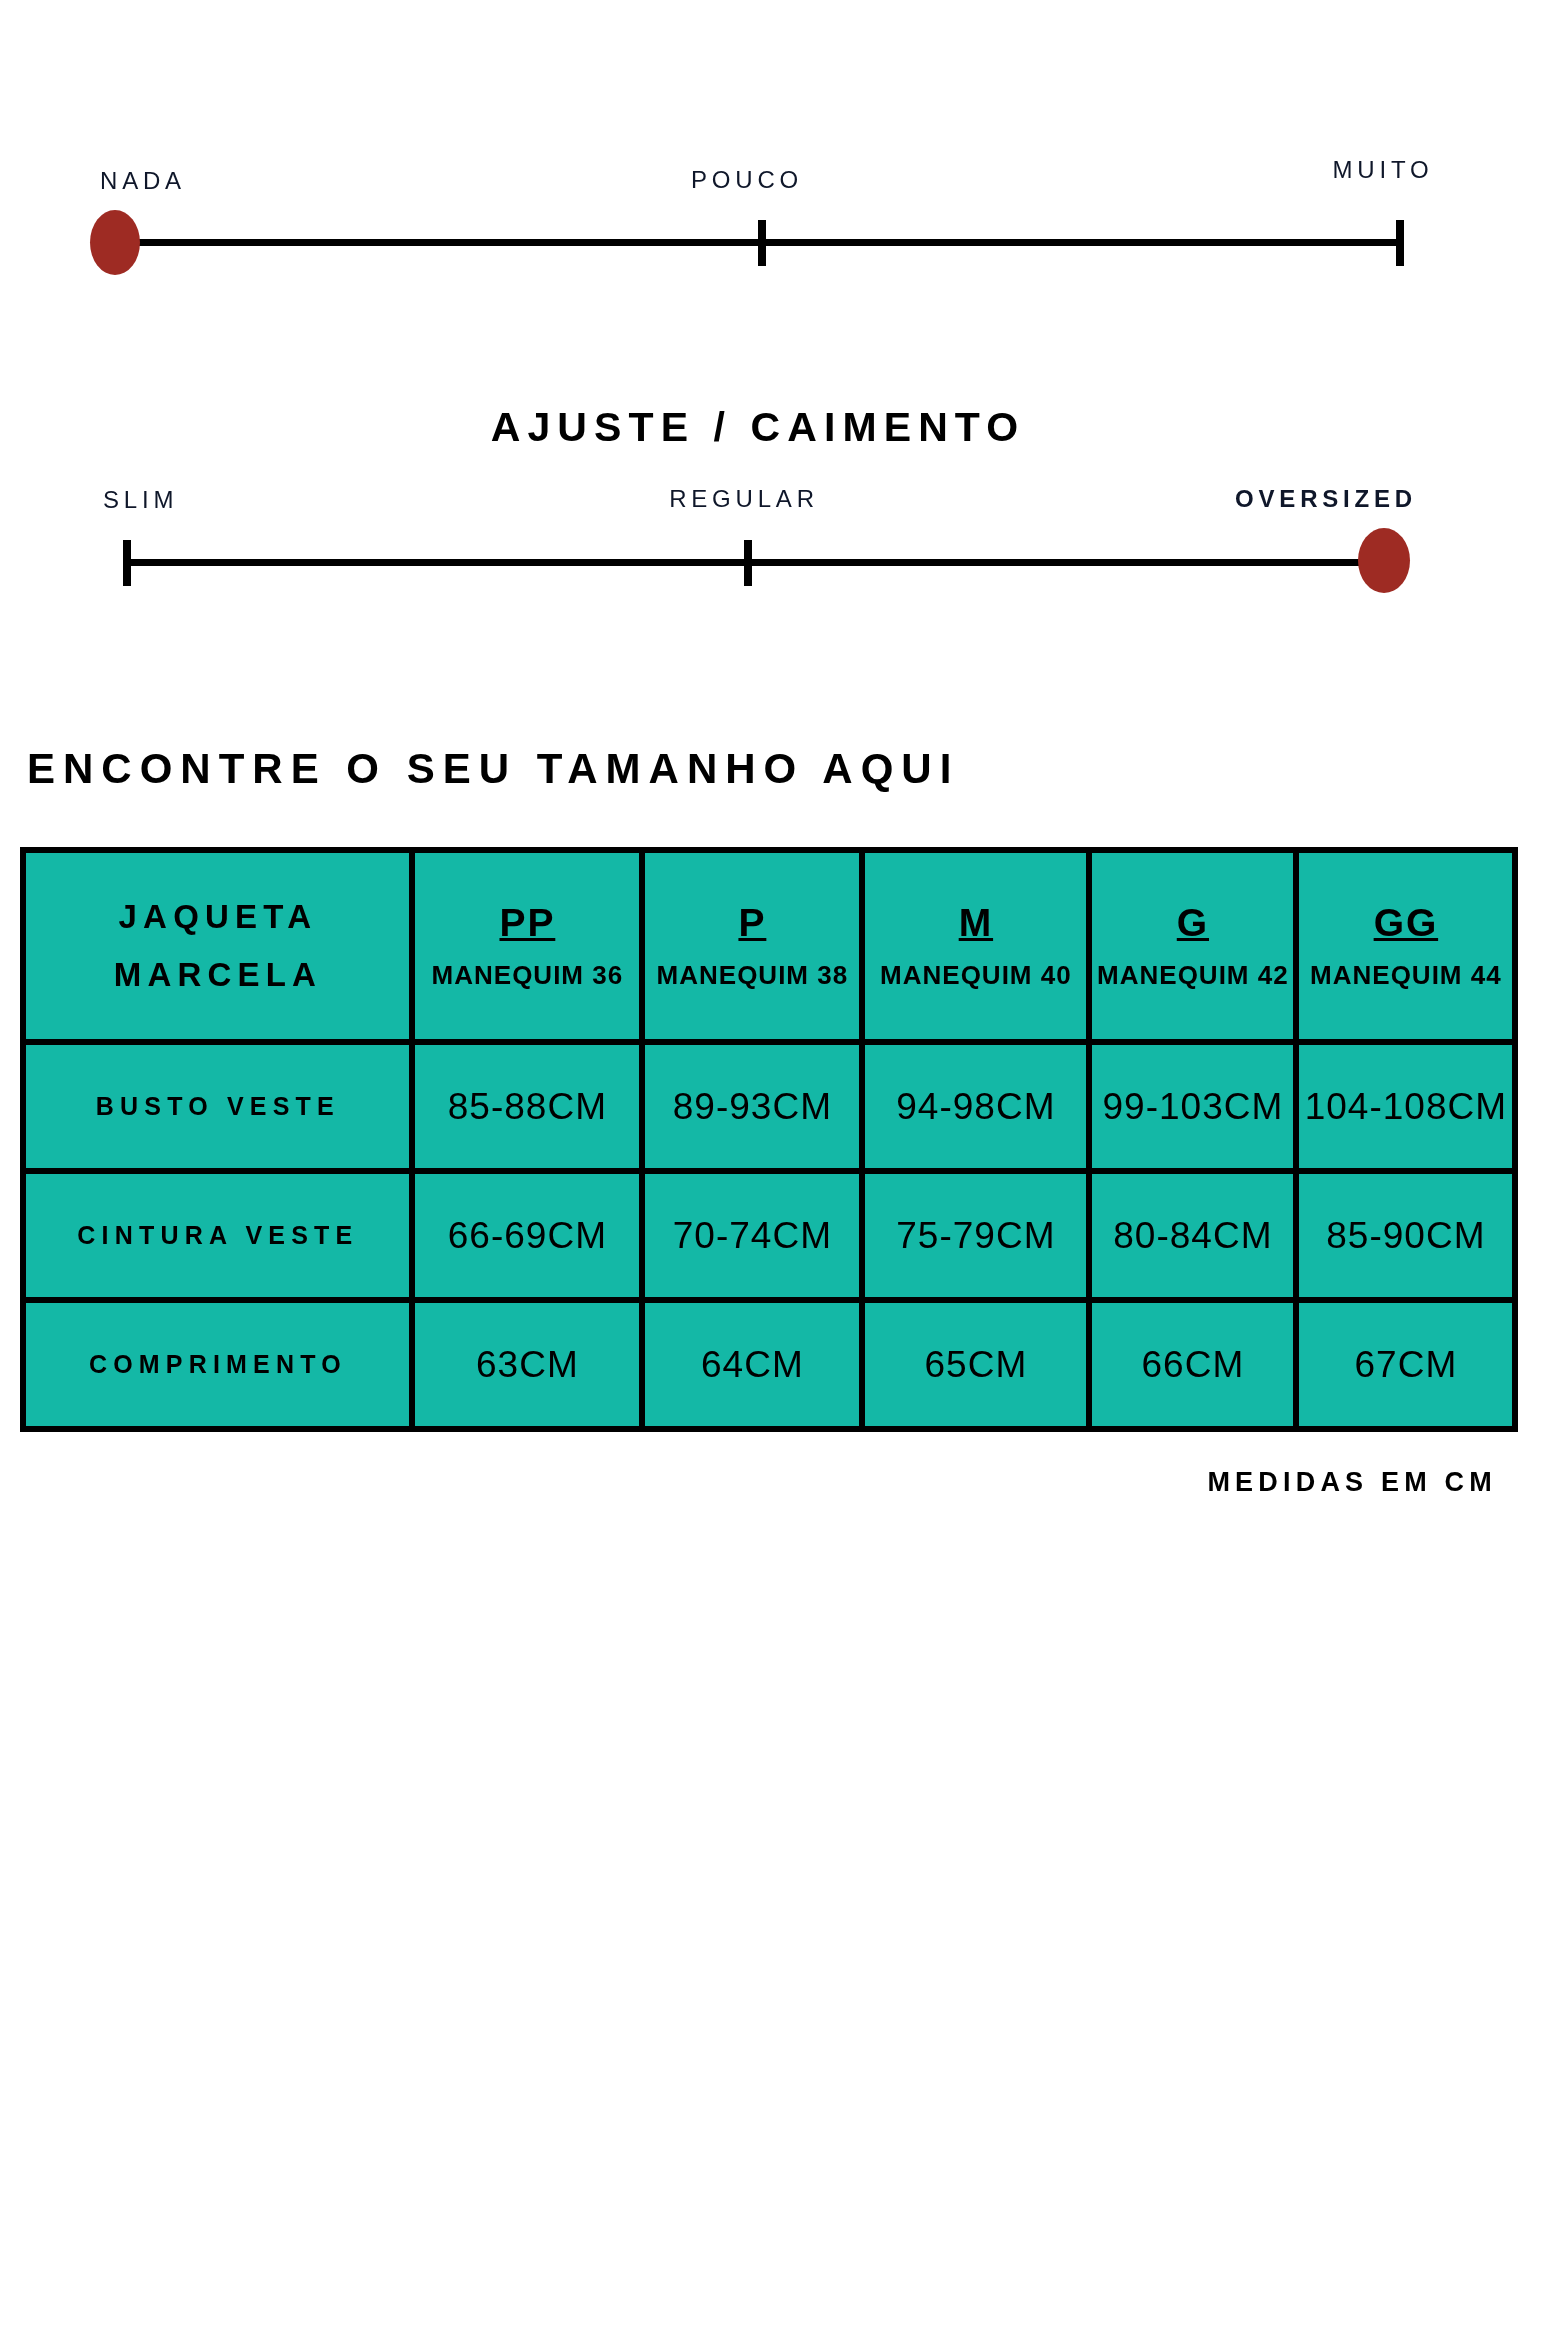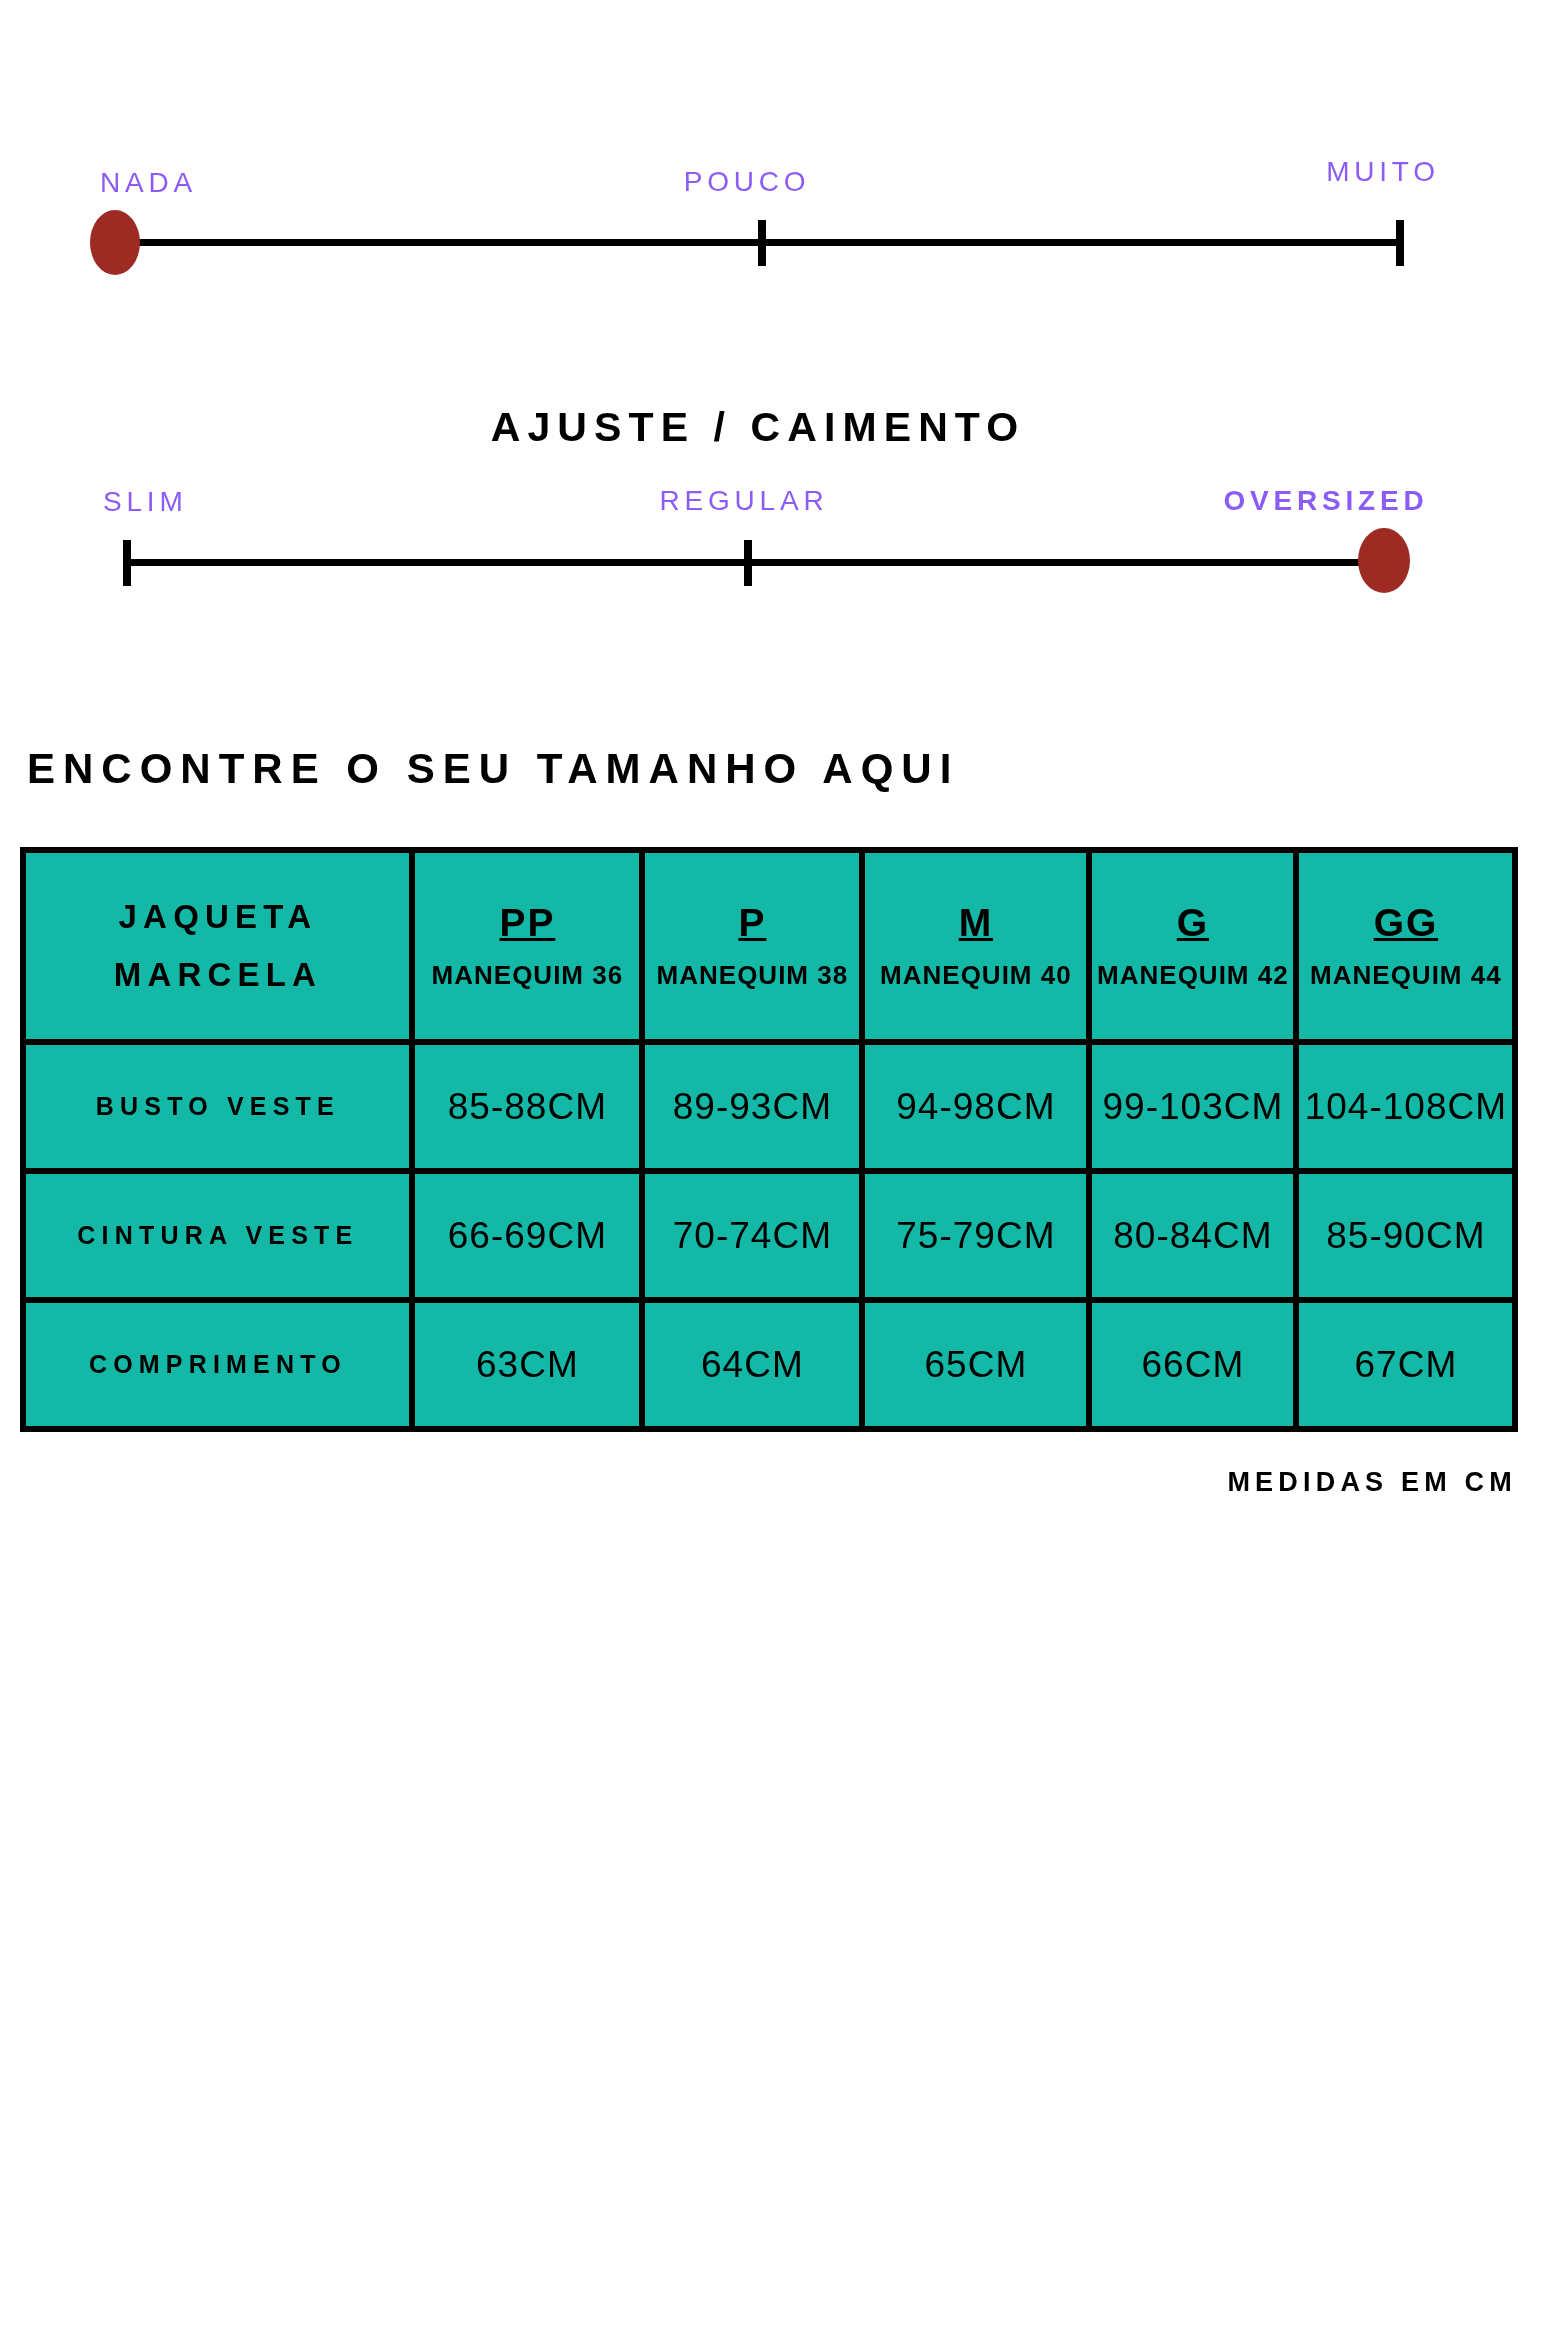--- a/index.html
+++ b/index.html
@@ -2,22 +2,22 @@
 <html style="font-size:7.6px"><head>
 <meta charset="utf-8">
 <style>
   html,body{margin:0;padding:0;background:#ffffff;}
   body{font-family:"Liberation Sans", sans-serif;color:#000;}
   .canvas{position:relative;width:1561px;height:2342px;background:#ffffff;overflow:hidden;}
 
   
   .slider-title{position:absolute;left:0;width:1516px;text-align:center;
     font-size:41px;font-weight:700;letter-spacing:7.1px;white-space:nowrap;}
-  .slider-label{position:absolute;font-size:28px;font-weight:400;letter-spacing:4.8px;
-    color:#8b5cf6;white-space:nowrap;}
+  .slider-label{position:absolute;font-size:24px;font-weight:400;letter-spacing:4.8px;
+    color:#0f172a;white-space:nowrap;}
   .centered{transform:translateX(-50%);}
   .track{position:absolute;height:6.7px;background:#000;}
   .tick{position:absolute;width:8px;height:46px;background:#000;}
   .dot{position:absolute;border-radius:50%;}
 
   
   .find-heading{position:absolute;left:27px;top:745px;font-size:42px;font-weight:700;
     letter-spacing:8px;white-space:nowrap;}
 
   
@@ -25,21 +25,21 @@
     border-collapse:collapse;table-layout:fixed;}
   table.size-table td{border:6.2px solid #000;text-align:center;vertical-align:middle;
     padding:0;background:#14b8a6;}
   .cell-product{font-size:33px;font-weight:700;letter-spacing:6.2px;line-height:1.75;}
   .size-big{font-size:39px;font-weight:700;letter-spacing:1.9px;text-decoration:underline;}
   .size-mann{font-size:26px;font-weight:700;letter-spacing:1px;margin-top:14.3px;}
   .cell-rowlabel{font-size:25px;font-weight:700;letter-spacing:6.2px;}
   .cell-value{font-size:37px;font-weight:400;letter-spacing:1px;}
 
   
-  .footnote{position:absolute;right:44px;top:1467px;font-size:27px;font-weight:700;
+  .footnote{position:absolute;right:64px;top:1467px;font-size:27px;font-weight:700;
     letter-spacing:5.2px;white-space:nowrap;text-align:right;}
 </style>
 </head>
 <body>
 
 <div class="canvas">
 
 
   <span class="slider-label" style="left:100px;top:167px;">NADA</span>
   <span class="slider-label centered" style="left:747px;top:166px;">POUCO</span>

